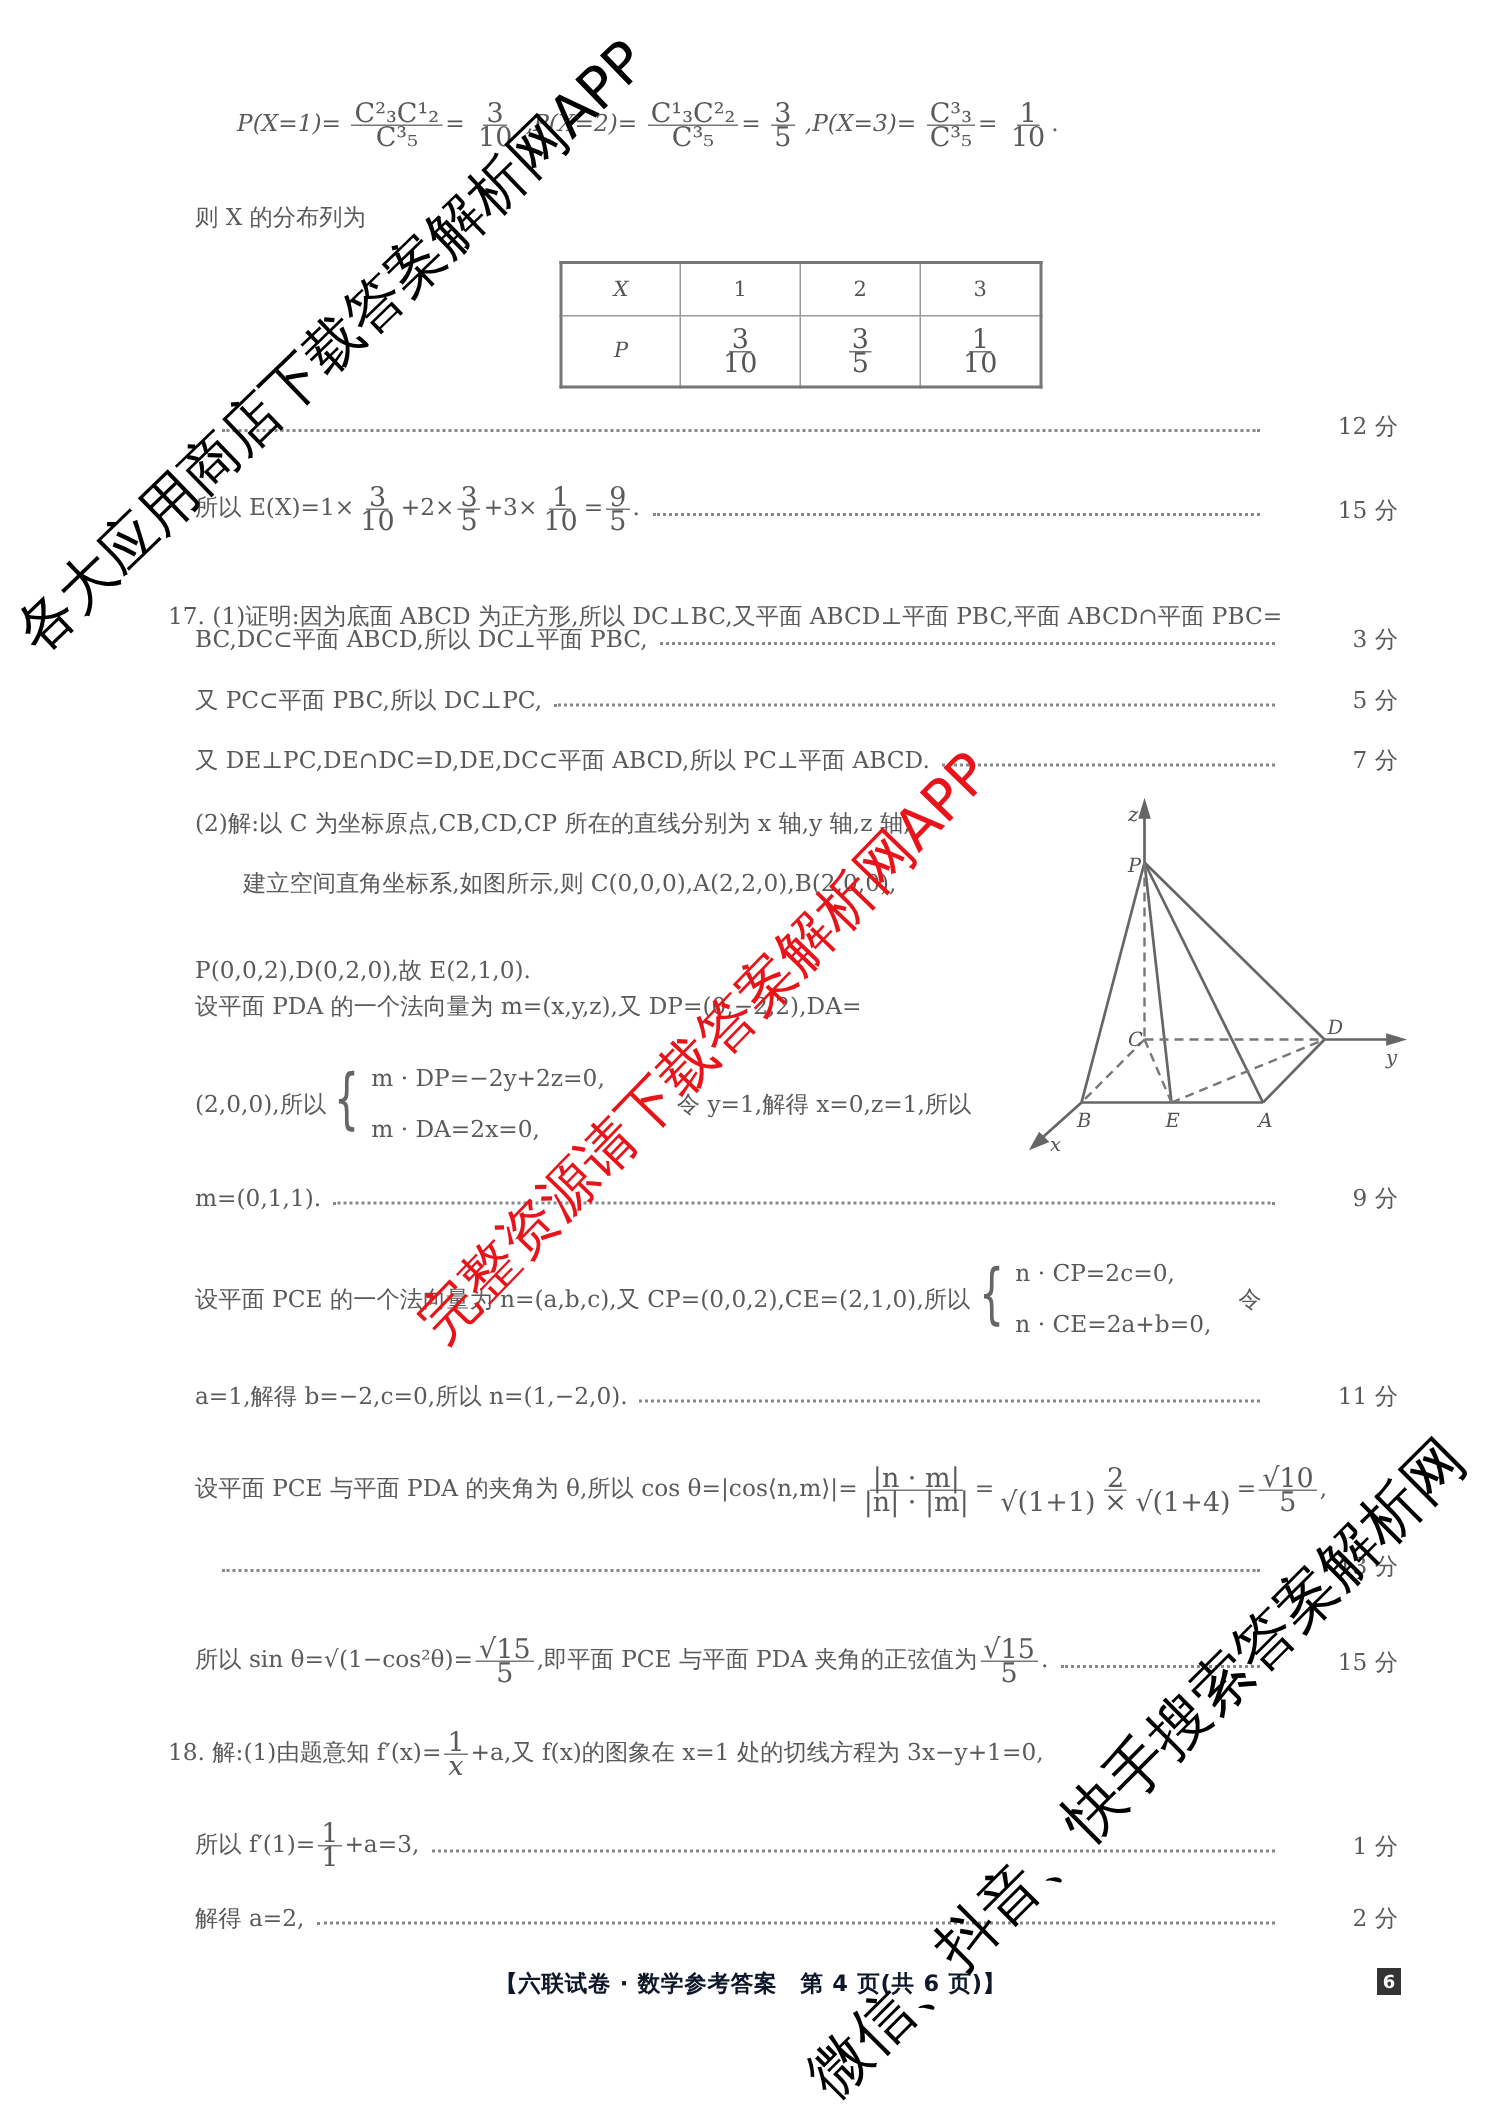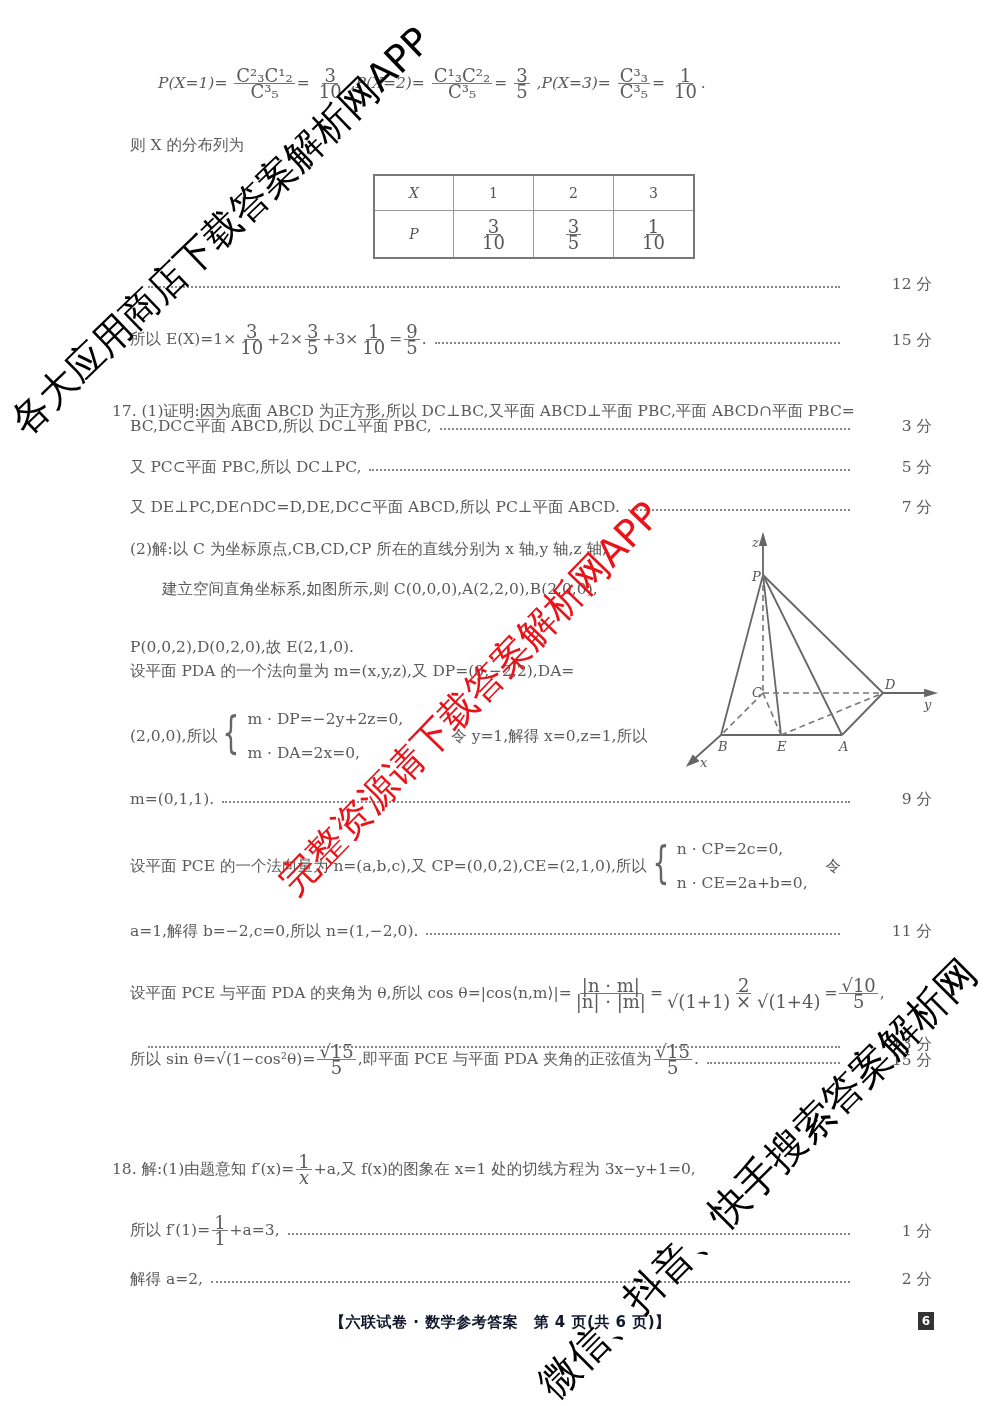--- a/index.html
+++ b/index.html
@@ -220,21 +220,21 @@
         <span class="den">5</span>
       </span>,
   </span>
 </div>
 
 <div class="line" style="top:1033px; left:148px;justify-content:flex-end;">
   <span class="dots" style="margin-left:0;"></span>
   <span class="score">13 分</span>
 </div>
 
-<div class="line" style="top:1044px;">
+<div class="line" style="top:1092px;">
   <span class="txt">
     <span>所以 sin θ=√(1−cos²θ)=</span><span class="frac">
         <span class="num">√15</span>
         <span class="den">5</span>
       </span><span>,即平面 PCE 与平面 PDA 夹角的正弦值为</span><span class="frac">
         <span class="num">√15</span>
         <span class="den">5</span>
       </span><span>.</span>
   </span>
   <span class="dots"></span>

